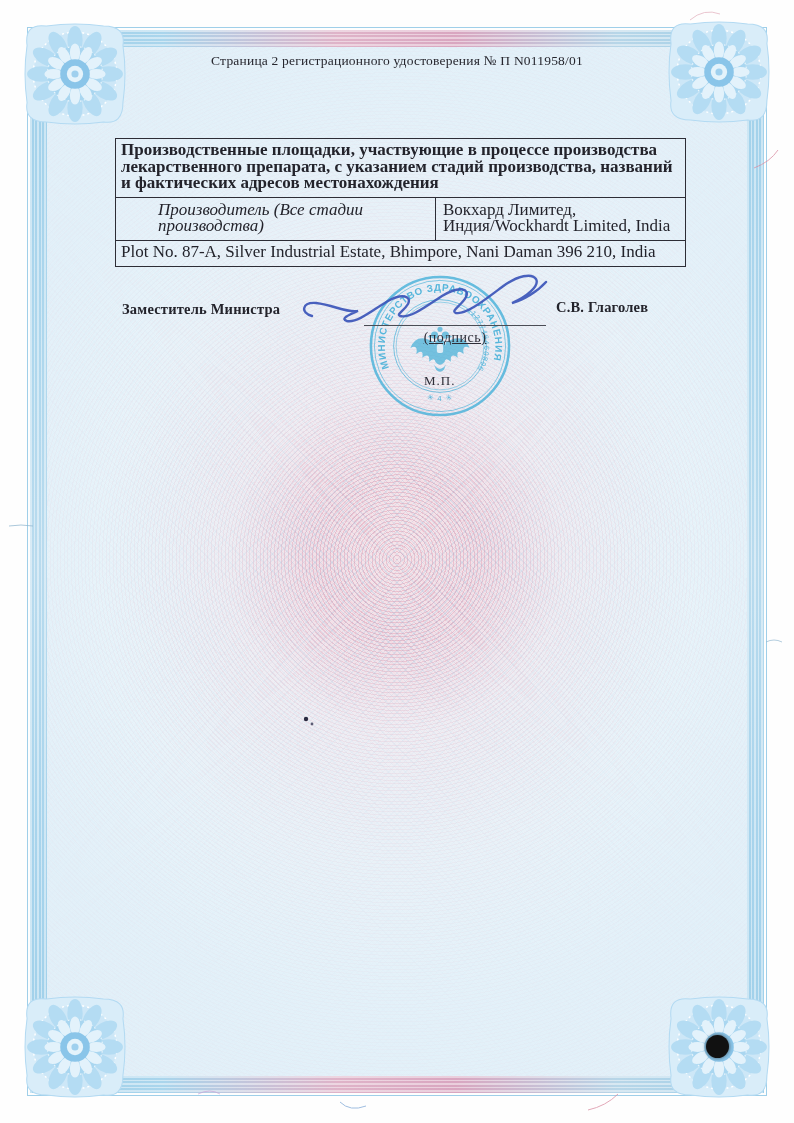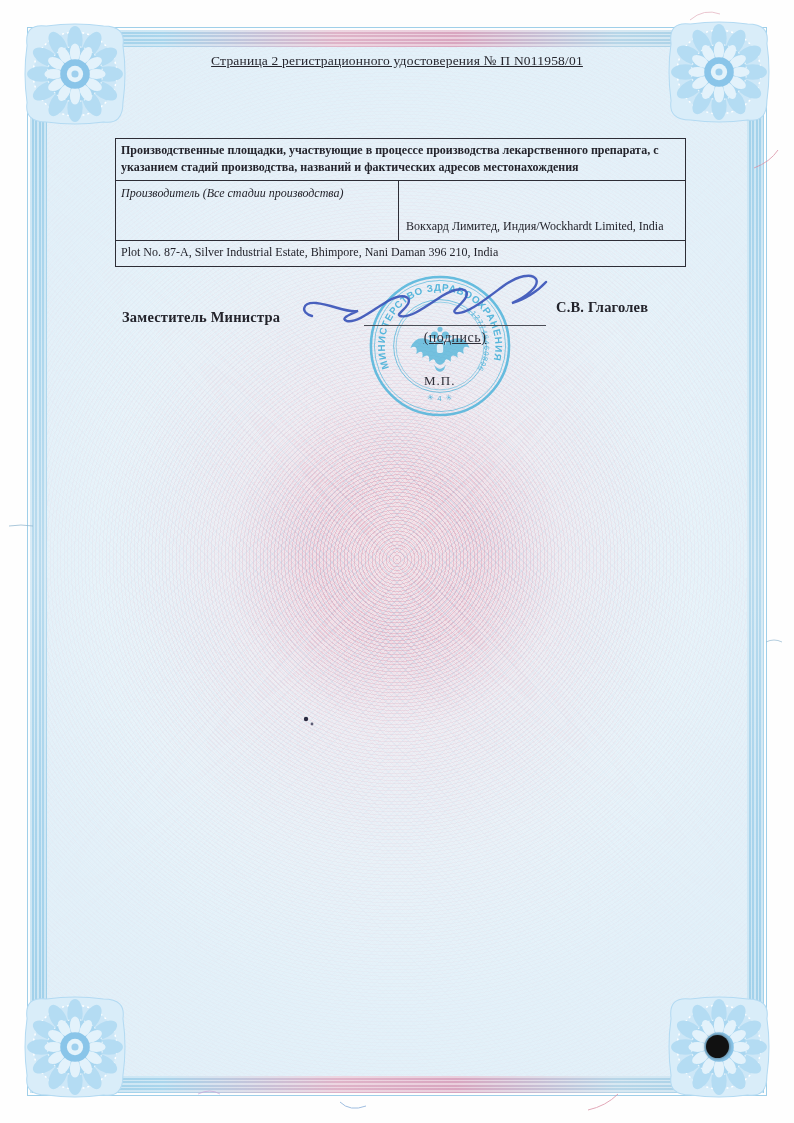--- a/index.html
+++ b/index.html
@@ -44,37 +44,37 @@
   }
   
   .rosette { position:absolute; width:102px; height:102px; pointer-events:none; }
   .rosette-tl { left:24px;  top:23px; }
   .rosette-tr { left:668px; top:21px; }
   .rosette-bl { left:24px;  top:996px; }
   .rosette-br { left:668px; top:996px; }
   
   .doc-header {
     position:absolute; left:0; right:0; top:53px;
-    text-align:center; font-size:13.5px; letter-spacing:0.2px; color:#26262e;text-decoration:underline;
+    text-align:center; font-size:13.5px; letter-spacing:0.2px; color:#26262e;
   }
   .sites-table {
     position:absolute; left:115px; top:138px; width:571px;
-    border:1.6px solid #2d2d36; font-size:12px; line-height:16.5px;
+    border:1.6px solid #2d2d36; font-size:17px; line-height:16.5px;
     background:rgba(255,255,255,0.04);
   }
   .t-head {
     padding:3px 7px 5px 5px; font-weight:bold; border-bottom:1.6px solid #2d2d36;
   }
   .t-row2 { display:flex; border-bottom:1.6px solid #2d2d36; }
-  .t-c1 { width:283px; border-right:1.6px solid #2d2d36; font-style:italic; padding:4px 6px 5px 5px; }
-  .t-c2 { flex:1; padding:4px 6px 5px 7px;margin-top:33px; }
+  .t-c1 { width:283px; border-right:1.6px solid #2d2d36; font-style:italic; padding:4px 6px 5px 5px;margin-left:37px; }
+  .t-c2 { flex:1; padding:4px 6px 5px 7px; }
   .t-row3 { padding:3px 7px 6px 5px; }
   .t-row3 .site-line { display:block; }
   .sig-title {
-    position:absolute; left:122px; top:309px; font-weight:bold; font-size:14.5px; letter-spacing:0.2px;
+    position:absolute; left:122px; top:301px; font-weight:bold; font-size:14.5px; letter-spacing:0.2px;
   }
   .sig-name {
     position:absolute; left:556px; top:299px; font-weight:bold; font-size:14.5px; letter-spacing:0.2px;
   }
   .sig-line {
     position:absolute; left:364px; top:325px; width:182px; height:0;
     border-top:1.1px solid #4a4d55;
   }
   .sig-caption {
     position:absolute; left:364px; top:330px; width:182px; text-align:center;

